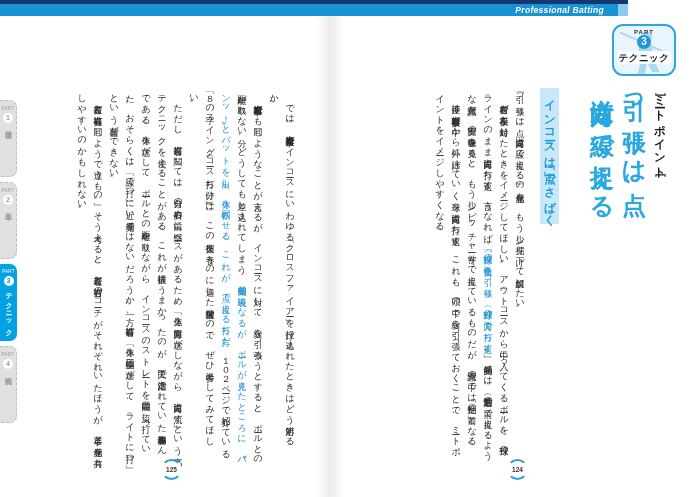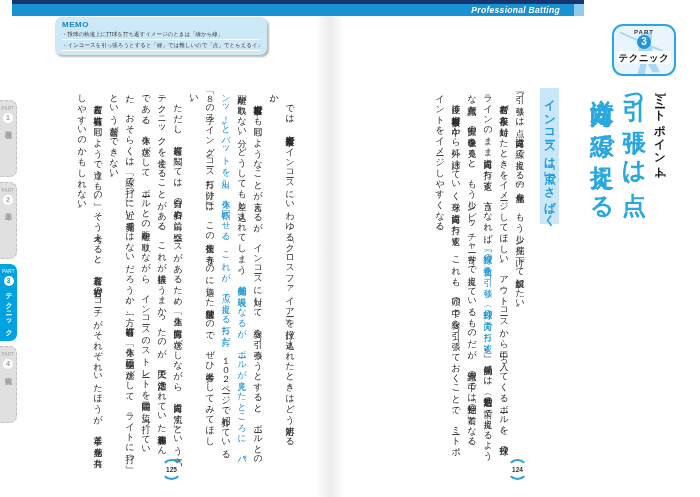--- a/index.html
+++ b/index.html
@@ -14,21 +14,21 @@
   * { box-sizing: border-box; margin: 0; padding: 0; }
   html, body { background: #ffffff; }
   body {
     font-family: "Liberation Sans", "DejaVu Sans", sans-serif;
     width: 700px; height: 497px; position: relative; overflow: hidden;
   }
   .spread { position: absolute; inset: 0; background: #fff; }
 
   
   .topbar {
-    position: absolute; top: 0; left: 12px; width: 572px; height: 16px;
+    position: absolute; top: 0; left: 0; width: 628px; height: 16px;
     background: var(--header-bar); border-top: 4px solid var(--header-top);
   }
   .brand {
     position: absolute; right: 24px; top: 0; height: 12px; line-height: 12px;
     color: #fff; font-size: 8.5px; font-weight: bold; font-style: italic;
     letter-spacing: 0.3px;
   }
   .corner { position: absolute; right: 0; top: 0; width: 10px; height: 12px; background: #8dcbec; }
 
   
@@ -133,25 +133,20 @@
 </head>
 <body>
 
 <div class="spread">
 
   <header class="topbar">
     <span class="brand">Professional Batting</span>
     <span class="corner"></span>
   </header>
 
-  <div class="memo">
-    <div class="memo-label">MEMO</div>
-    <div class="memo-line">・投球の軌道上に打球を打ち返すイメージのときは「線から線」</div>
-    <div class="memo-line">・インコースを引っ張ろうとすると「線」では難しいので「点」でとらえるイメージ</div>
-  </div>
 
   <div class="badge">
     <svg viewBox="0 0 64 52" aria-hidden="true">
       <line x1="6" y1="7" x2="58" y2="30" stroke="#aad8f0" stroke-width="2"></line>
       <circle cx="35" cy="12" r="6" fill="#aad8f0"></circle>
       <path d="M29 18 C25 24 25 31 29 37 L25 52 L33 52 L35 39 L41 50 L49 50 L41 33 C43 25 39 18 35 18 Z" fill="#aad8f0"></path>
     </svg>
     <div class="badge-part">PART</div>
     <div class="badge-num">3</div>
     <div class="badge-name">テクニック</div>

